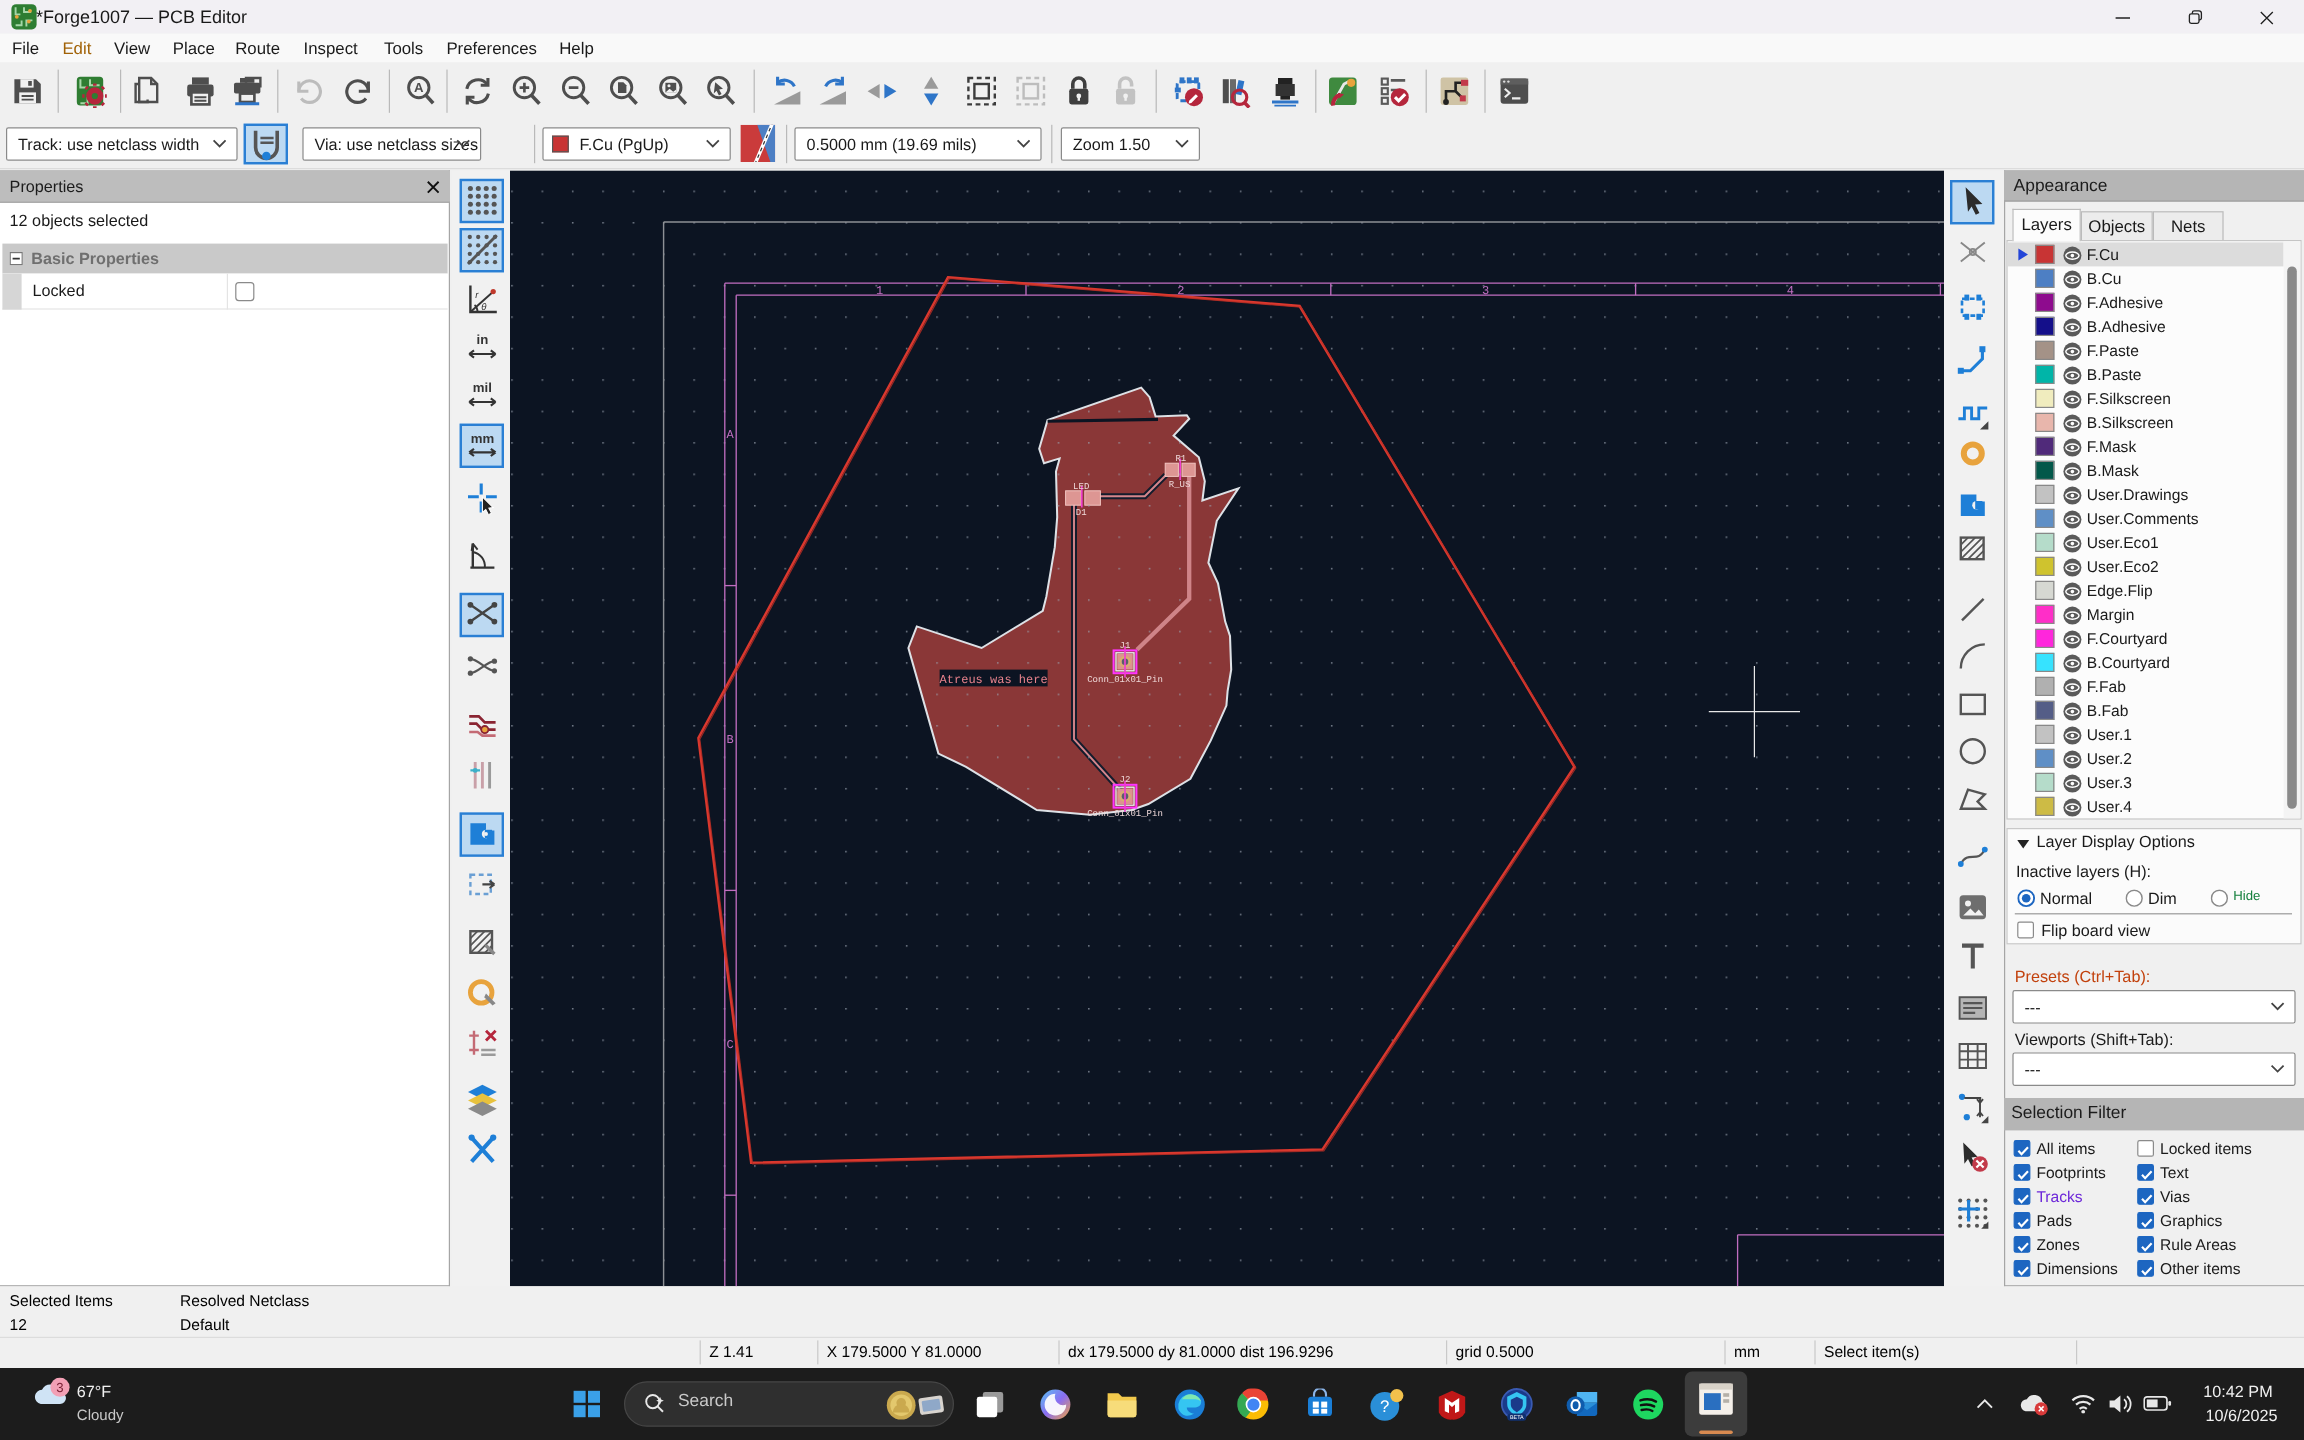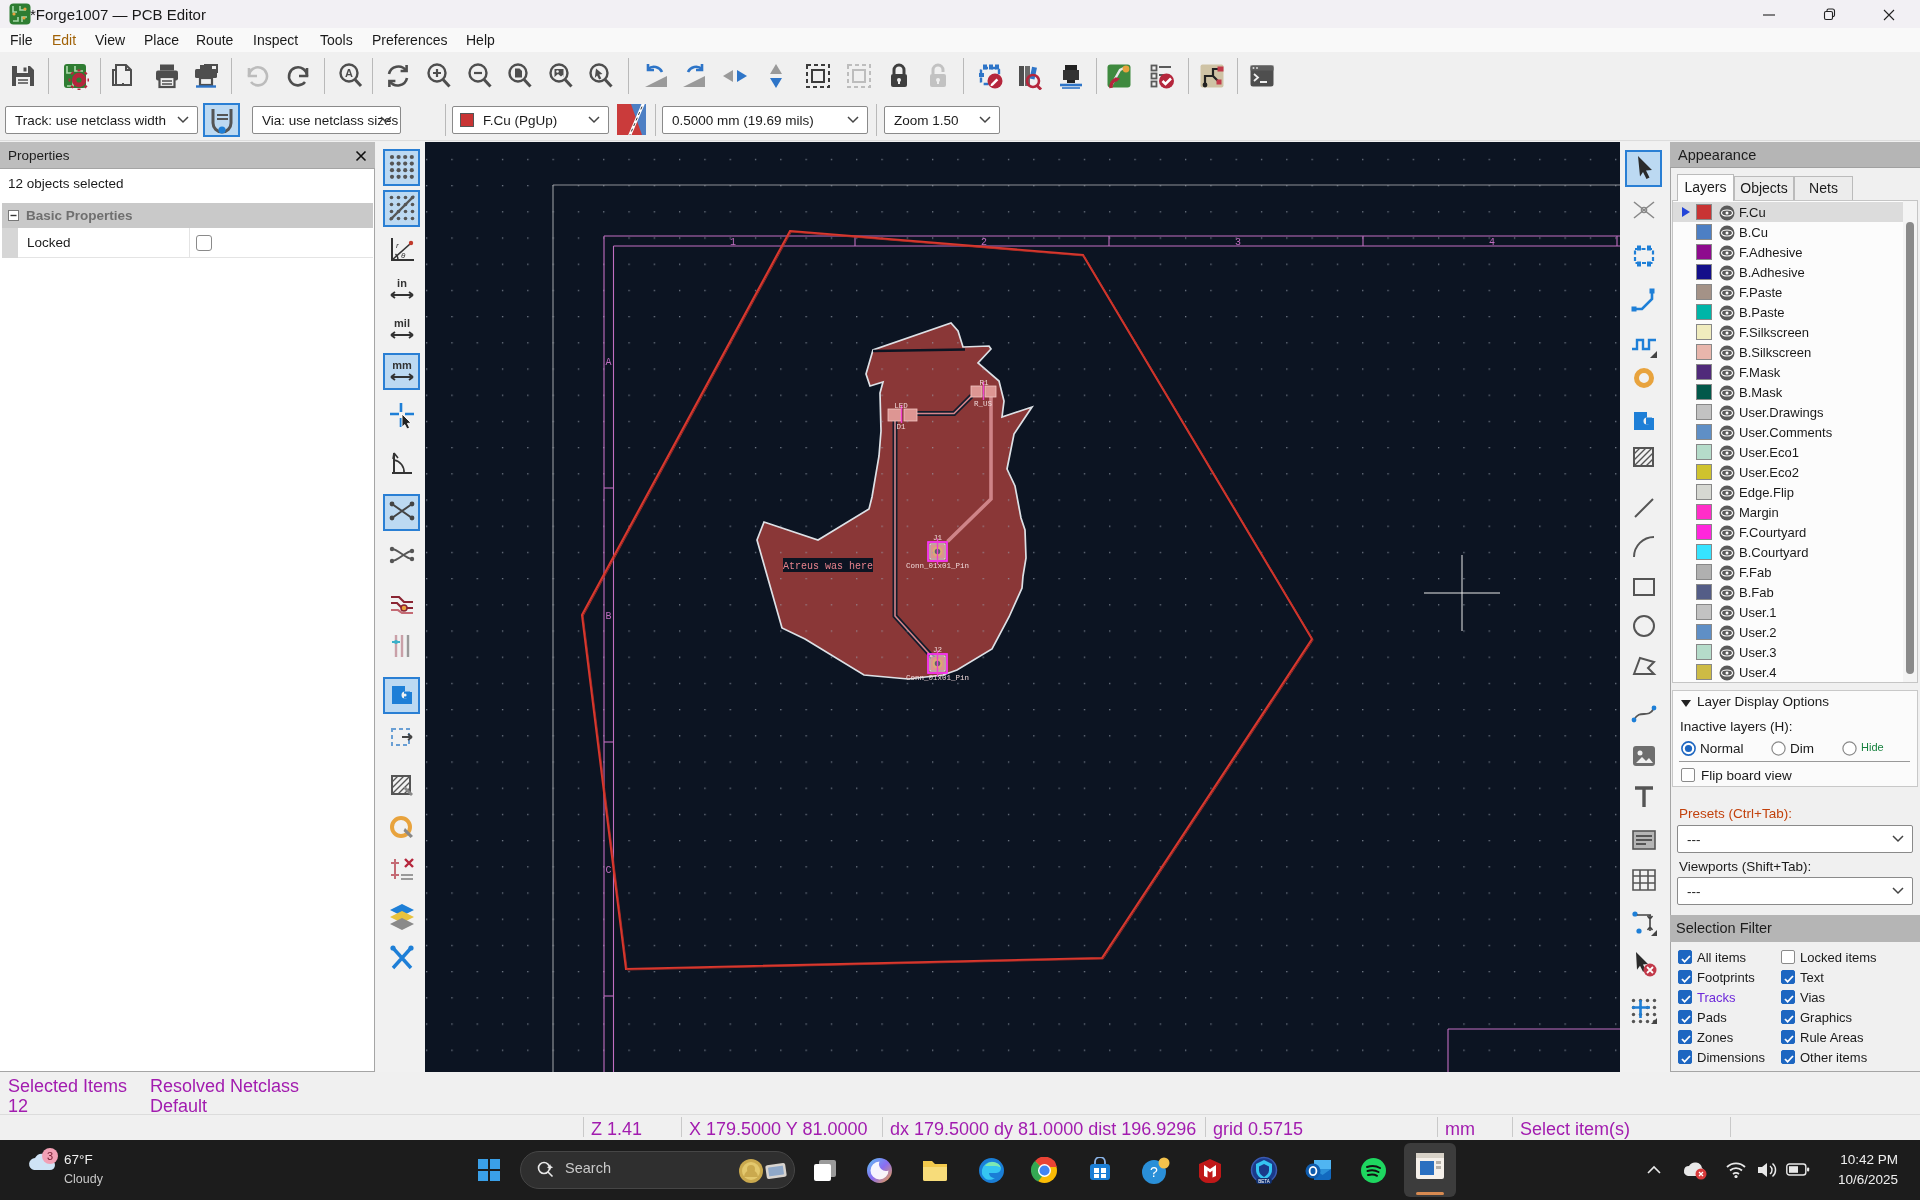--- a/index.html
+++ b/index.html
@@ -8,21 +8,21 @@
 .sep1{position:absolute;top:58px;height:36px;width:1px;background:#b9b9b9}
 .sep2{position:absolute;top:104px;height:32px;width:1px;background:#b9b9b9}
 .lay{position:absolute;left:0;width:100%;height:20px}
 .sw{position:absolute;left:23px;top:2px;width:16px;height:16px}
 .eye{position:absolute;left:46px;top:2.5px}
 .lname{position:absolute;left:66px;top:3px;font-size:13px;color:#1a1a1a}
 .cbx{position:absolute;width:14px;height:14px;border-radius:2px}
 .cbon{background:#1d66c1;border:1px solid #1d66c1}
 .cboff{background:#fff;border:1px solid #8a8a8a}
 .cbx svg{position:absolute;left:1px;top:2px}
-.sbtxt{font-size:18px;color:#a21caf;position:absolute;top:4px;white-space:nowrap}
+.sbtxt{font-size:13px;color:#000000;position:absolute;top:4px;white-space:nowrap}
 .ssep{position:absolute;top:2px;height:20px;width:1px;background:#c9c9c9}
 </style></head><body>
 
 <div class="a" style="left:0;top:0;width:1920px;height:28px;background:#f2f0f4"></div>
 <svg class="a" style="left:9px;top:3px" width="22" height="22" viewBox="0 0 22 22">
 <rect x="0.5" y="0.5" width="21" height="21" rx="4" fill="#2e7d32"></rect>
 <path d="M4 3 v6 h4 M11 3 v4 h6 M4 18 h5 v-4 M13 19 v-5 h5" stroke="#a5d6a7" stroke-width="1.6" fill="none"></path>
 <circle cx="5" cy="11" r="1.6" fill="#e8a33d"></circle>
     <circle cx="16" cy="6" r="1.6" fill="#e8a33d"></circle>
     <circle cx="15" cy="15" r="1.6" fill="#e8a33d"></circle>
@@ -923,21 +923,21 @@
 <div class="a" style="left:1800px;top:1050px;font-size:13px;color:#1a1a1a">Other items</div>
 <div class="a" style="left:0;top:1072px;width:1920px;height:68px;background:#f0f0f0"></div>
 <div class="sbtxt" style="left:8px;top:1076px">Selected Items</div>
 <div class="sbtxt" style="left:8px;top:1096px">12</div>
 <div class="sbtxt" style="left:150px;top:1076px">Resolved Netclass</div>
 <div class="sbtxt" style="left:150px;top:1096px">Default</div>
 <div class="a" style="left:0;top:1114px;width:1920px;height:26px;background:#f0f0f0;border-top:1px solid #dcdcdc"></div>
 <div class="sbtxt" style="left:591px;top:1119px">Z 1.41</div>
 <div class="sbtxt" style="left:689px;top:1119px">X 179.5000  Y 81.0000</div>
 <div class="sbtxt" style="left:890px;top:1119px">dx 179.5000  dy 81.0000  dist 196.9296</div>
-<div class="sbtxt" style="left:1213px;top:1119px">grid 0.5715</div>
+<div class="sbtxt" style="left:1213px;top:1119px">grid 0.5000</div>
 <div class="sbtxt" style="left:1445px;top:1119px">mm</div>
 <div class="sbtxt" style="left:1520px;top:1119px">Select item(s)</div>
 <div class="ssep" style="left:583px;top:1117px"></div>
 <div class="ssep" style="left:681px;top:1117px"></div>
 <div class="ssep" style="left:882px;top:1117px"></div>
 <div class="ssep" style="left:1205px;top:1117px"></div>
 <div class="ssep" style="left:1437px;top:1117px"></div>
 <div class="ssep" style="left:1512px;top:1117px"></div>
 <div class="ssep" style="left:1730px;top:1117px"></div>
 <div class="a" style="left:0;top:1140px;width:1920px;height:60px;background:#1c1c1c"></div>
@@ -1060,13 +1060,13 @@
   </svg>
 <svg class="a" style="left:1757px;top:1161px" width="20" height="18" viewBox="0 0 20 18">
     <path d="M1 6 h4 l5 -4 v14 l-5 -4 h-4 z" fill="#e8e8e8"></path>
     <path d="M13 5 a5 5 0 0 1 0 8 M15.5 2.5 a8.5 8.5 0 0 1 0 13" stroke="#e8e8e8" stroke-width="1.5" fill="none"></path>
   </svg>
 <svg class="a" style="left:1786px;top:1163px" width="24" height="14" viewBox="0 0 24 14">
     <rect x="0.8" y="1" width="19" height="11" rx="2.5" fill="none" stroke="#e8e8e8" stroke-width="1.4"></rect>
     <rect x="21" y="4.5" width="2.2" height="4" rx="1" fill="#e8e8e8"></rect>
     <rect x="3" y="3.2" width="9" height="6.6" fill="#e8e8e8"></rect>
   </svg>
-<div class="a" style="left:1832px;top:1152px;width:66px;font-size:13.5px;color:#f0f0f0;text-align:right">10:42 PM</div>
+<div class="a" style="left:1832px;top:1152px;width:66px;font-size:13.5px;color:#f0f0f0;text-align:center">10:42 PM</div>
 <div class="a" style="left:1822px;top:1172px;width:76px;font-size:13.5px;color:#f0f0f0;text-align:right">10/6/2025</div>
 </body></html>

